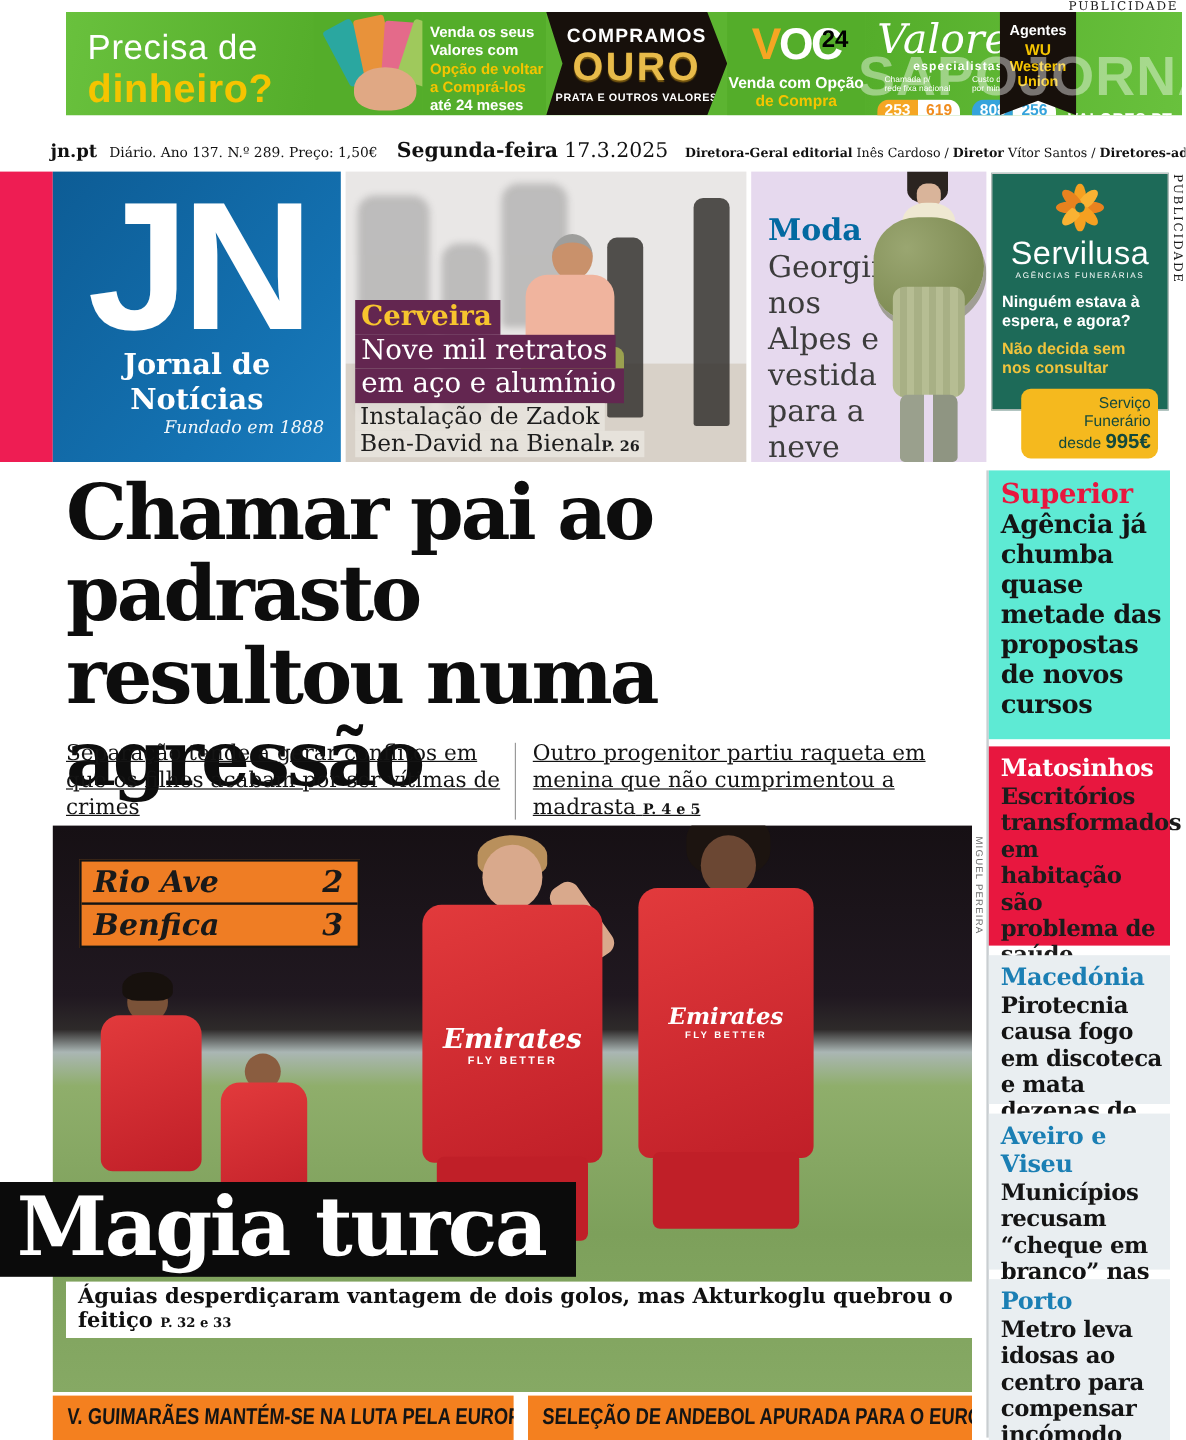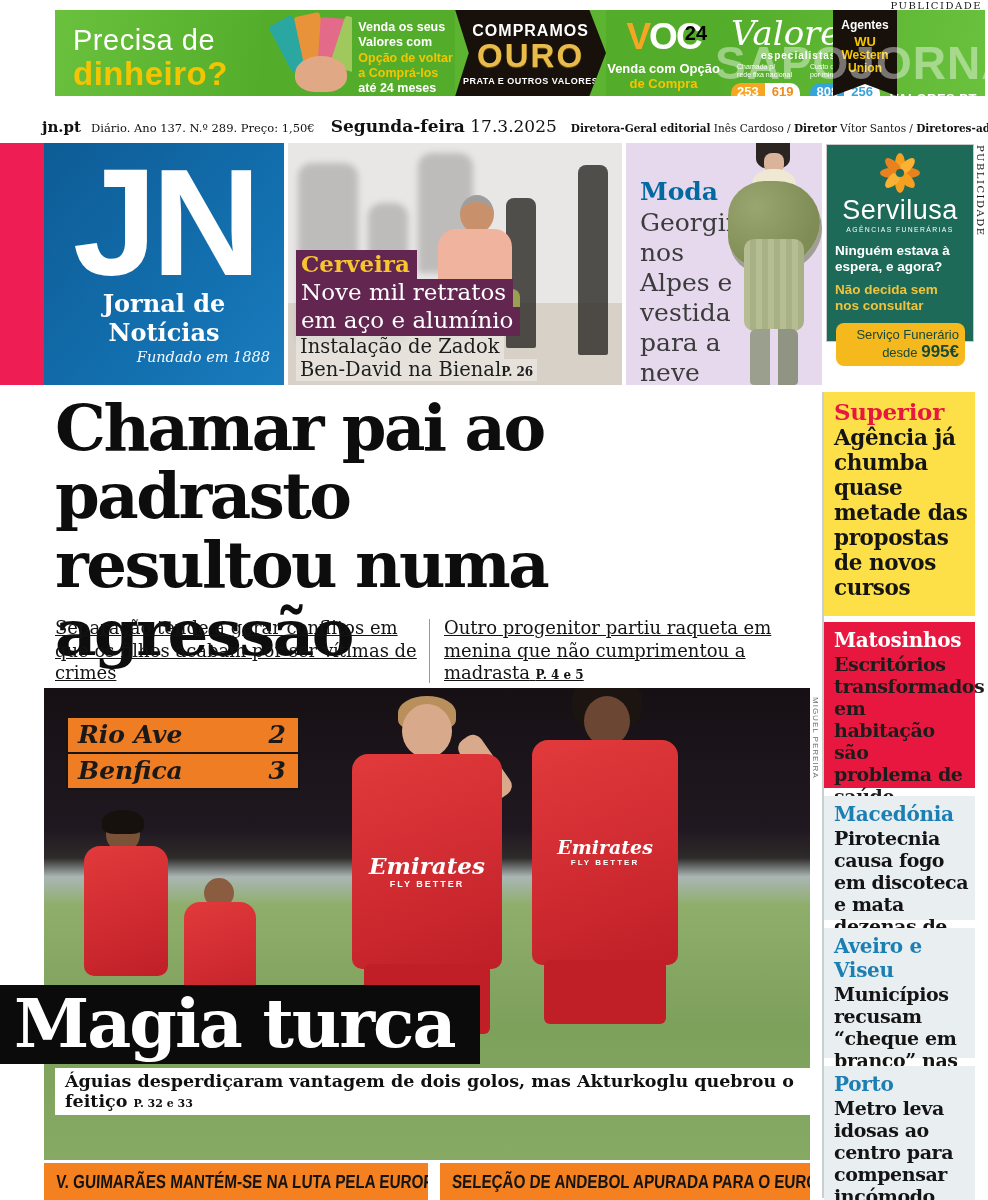--- a/index.html
+++ b/index.html
@@ -94,21 +94,21 @@
   .m-shawl { position:absolute; left:2px; top:38px; width:92px; height:86px; background:radial-gradient(circle at 30% 30%, #9aa671, #7f8c54 70%); border-radius:46% 54% 60% 40%; box-shadow:2px 6px 0 rgba(90,100,60,.5); }
   .m-coat { position:absolute; left:18px; top:96px; width:60px; height:92px; background:repeating-linear-gradient(90deg,#b6bd93 0 6px,#a8b085 6px 12px); border-radius:10px; }
   .m-boots { position:absolute; left:24px; top:186px; width:48px; height:56px; background:linear-gradient(90deg,#9aa08d 0 42%,#e6d9ee 42% 58%,#8f9582 58%); border-radius:6px 6px 4px 4px; }
 
   .servilusa { left:826px; top:144px; width:148px; height:198px; background:#1d6a58; border:1px solid #c9c9c9; color:#fff; font-family:"Liberation Sans",sans-serif; padding:8px 8px 0 8px; }
   .sv-flower { text-align:center; }
   .sv-brand { text-align:center; font-size:27px; letter-spacing:.5px; line-height:1; }
   .sv-sub { text-align:center; font-size:6.8px; letter-spacing:1.4px; margin-top:2px; }
   .sv-q1 { font-size:13.5px; font-weight:bold; line-height:1.15; margin-top:10px; }
   .sv-q2 { font-size:13.5px; font-weight:bold; line-height:1.15; color:#f0c33c; margin-top:8px; }
-  .sv-box { background:#f5b91e; color:#14493c; border-radius:8px; margin:10px 0 0 1px; padding:4px 6px; text-align:right; }
+  .sv-box { background:#f5b91e; color:#14493c; border-radius:8px; margin:10px 0 0 16px; padding:4px 6px; text-align:right; }
   .sv-box .b1 { font-size:13px; }
   .sv-box .b2 { font-size:13px; }
   .sv-box .b2 b { font-size:17px; }
   .sv-contact { display:flex; justify-content:space-between; align-items:baseline; margin-top:12px; }
   .sv-phone { font-size:15px; font-weight:bold; letter-spacing:.5px; }
   .sv-site { font-size:12px; font-weight:bold; }
   .sv-fine { font-size:6.3px; line-height:1.25; opacity:.85; margin-top:8px; }
   .pub-side { left:975px; top:145px; writing-mode:vertical-rl; font-size:10px; letter-spacing:1.5px; color:#1a1a1a; font-family:"DejaVu Serif",serif; }
 
   
@@ -144,21 +144,21 @@
   .bar-l { left:44px; width:384px; }
   .bar-r { left:440px; width:370px; }
   .bar .btxt { font-family:"Liberation Sans",sans-serif; font-weight:bold; font-size:19px; white-space:nowrap; transform:scaleX(.8) skewX(-4deg); transform-origin:left center; }
 
   
   .sb-rule { left:822px; top:392px; width:2px; height:806px; background:#c9ced1; }
   .side-item { left:824px; width:151px; padding:6px 4px 0 10px; }
   .side-kick { font-weight:bold; font-size:20px; letter-spacing:-.3px; }
   .side-head { font-weight:bold; font-size:19px; line-height:1.16; letter-spacing:-.4px; color:#141414; margin-top:1px; }
   .side-note { font-size:16.5px; line-height:1.2; color:#1c1c1c; }
-  .s-superior { top:392px; height:224px; background:#fde047; }
+  .s-superior { top:392px; height:224px; background:#5eead4; }
   .s-superior .side-kick { color:#e8173f; font-size:23px; }
   .s-superior .side-head { font-size:21.5px; }
   .s-superior .side-note { margin-top:40px; }
   .s-matosinhos { top:622px; height:166px; background:#e8173f; }
   .s-matosinhos .side-kick { color:#fff; }
   .s-matosinhos .side-head { color:#1c1c1c; font-size:19px; }
   .s-macedonia { top:796px; height:124px; background:#e9eef1; }
   .s-aveiro { top:928px; height:130px; background:#e9eef1; }
   .s-porto { top:1066px; height:134px; background:#e9eef1; }
   .kick-blue { color:#1b7fb4; }

